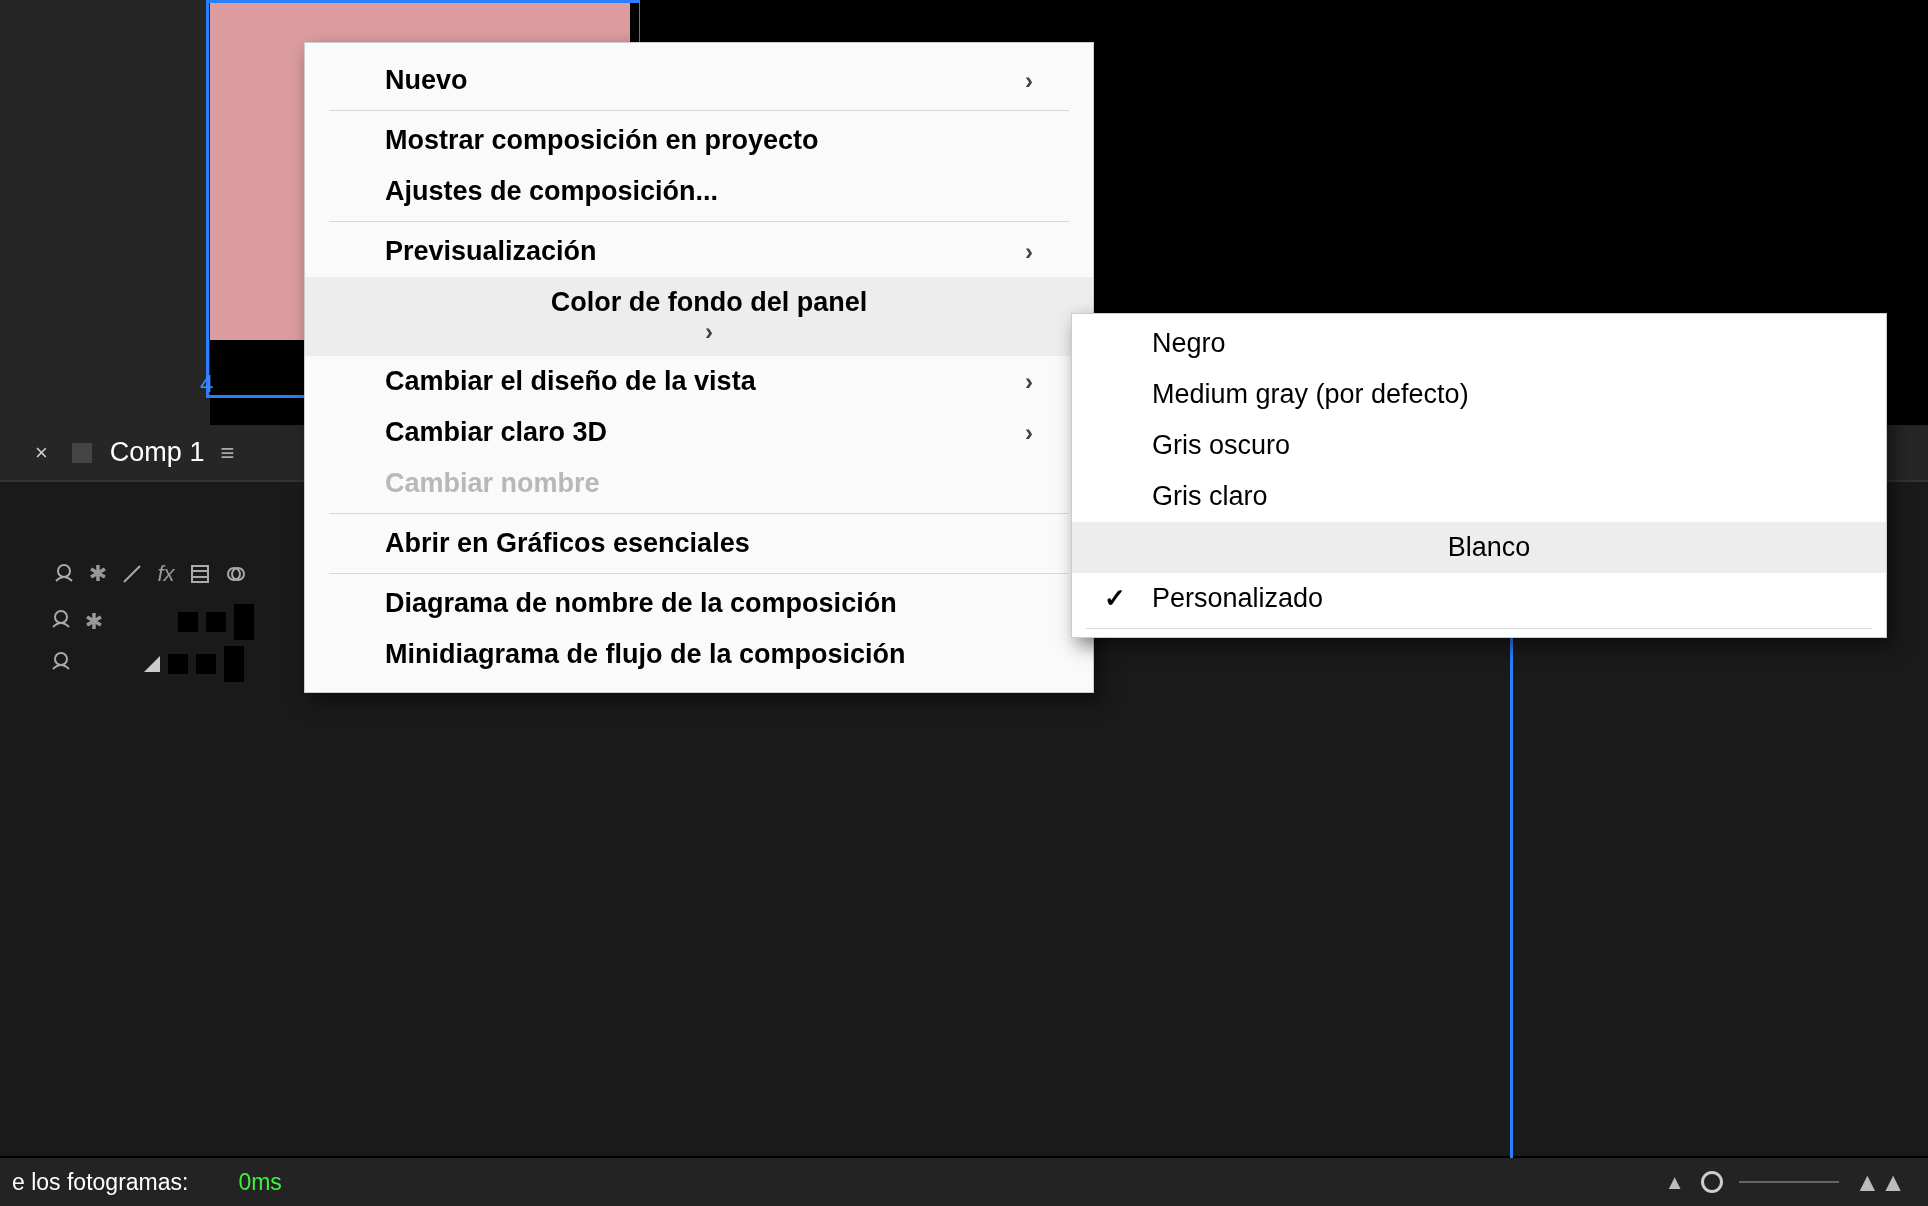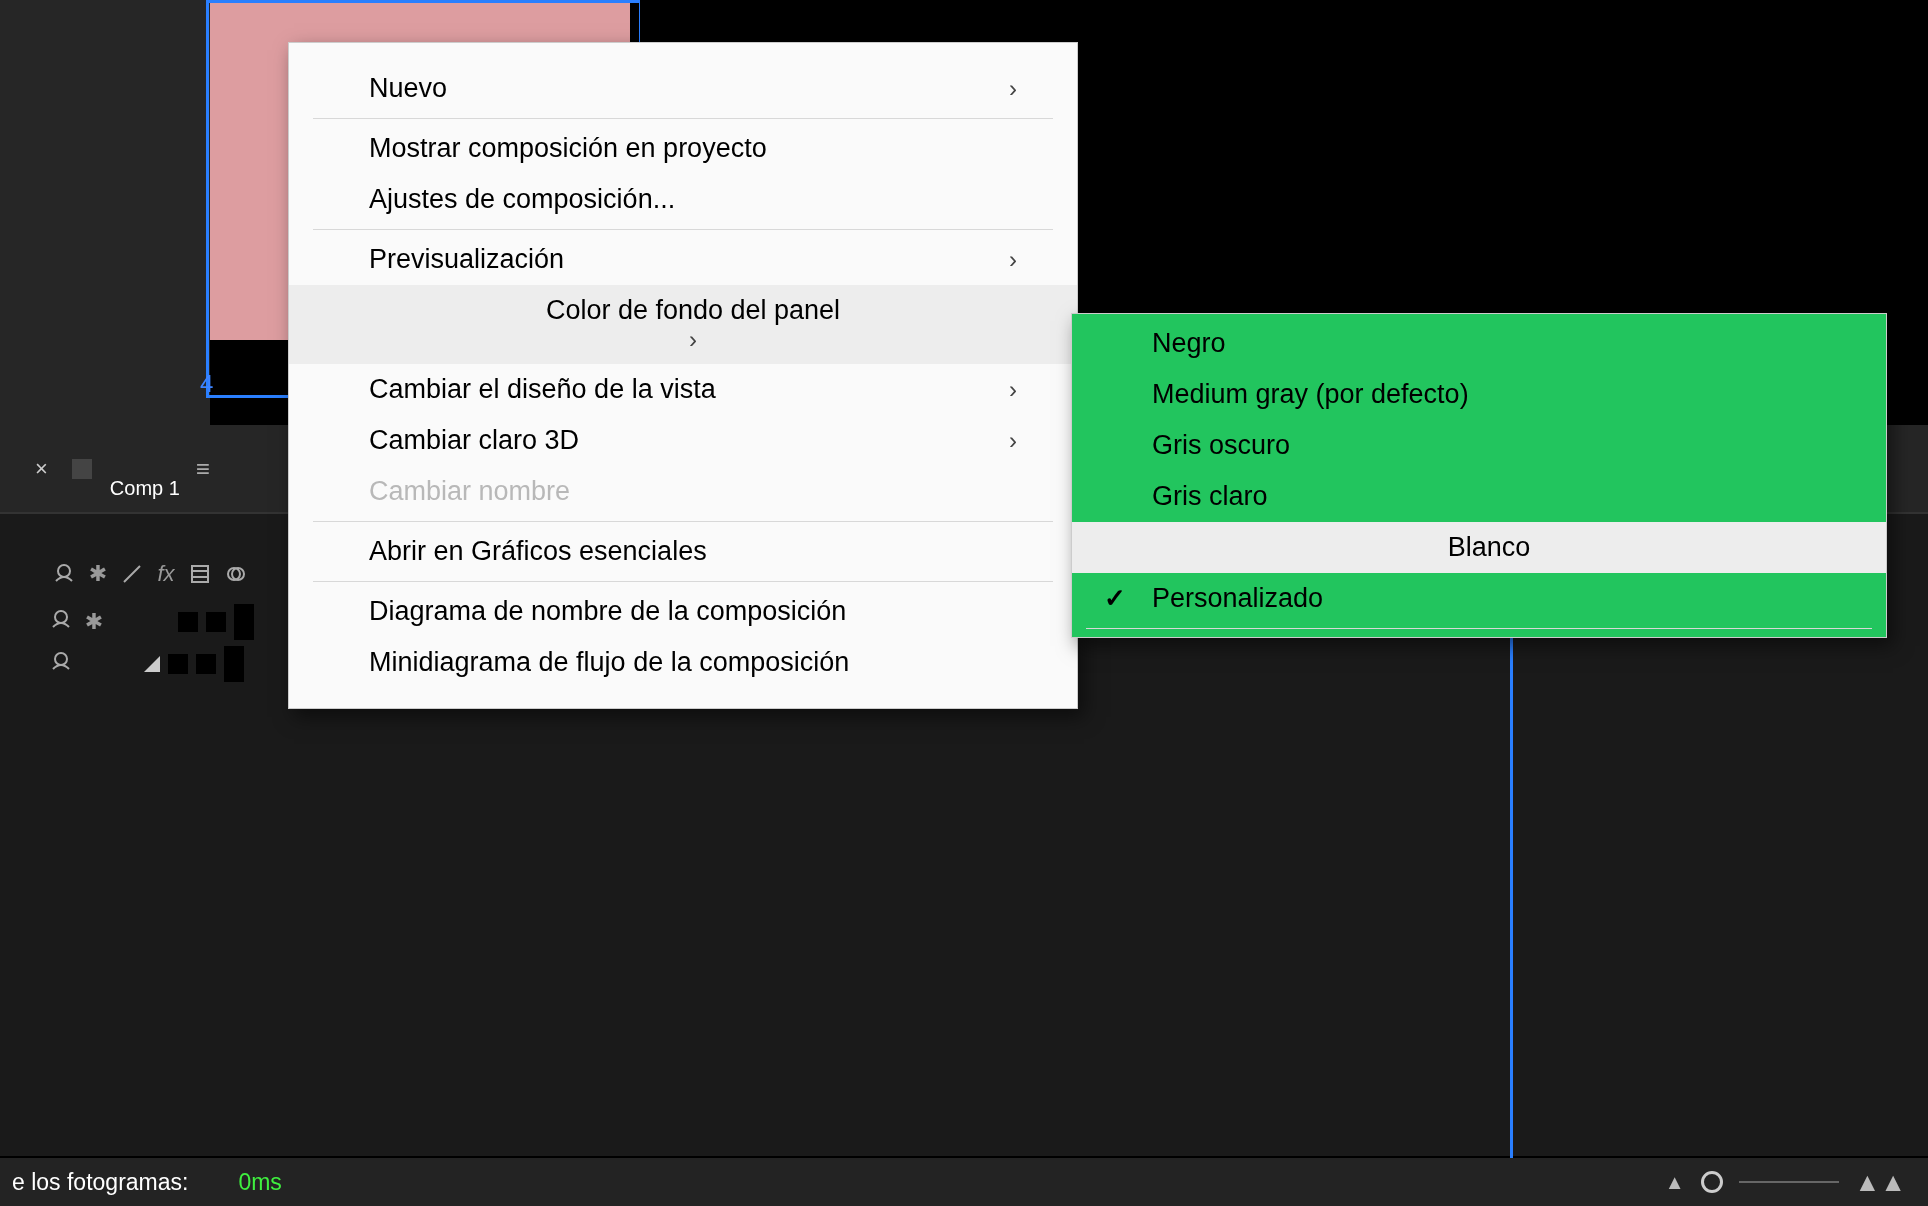--- a/index.html
+++ b/index.html
@@ -82,23 +82,22 @@
       cursor: pointer;
     }
     .tab-icon {
       width: 20px;
       height: 20px;
       background: #444;
       margin-right: 18px;
     }
     .tab-label {
       color: #fff;
-      font-size: 20px;
+      font-size: 27px;
       margin-right: 16px;
-      margin-top: 40px;
     }
     .tab-menu {
       color: #aaa;
       font-size: 24px;
     }
     .timeline-header {
       position: absolute;
       top: 135px;
       left: 50px;
       display: flex;
@@ -216,34 +215,35 @@
       border: 3px solid #ccc;
       border-radius: 50%;
     }
     .slider-line {
       width: 100px;
       height: 2px;
       background: #666;
     }
     .context-menu {
       position: absolute;
-      left: 288px;
+      left: 304px;
       top: 42px;
       width: 790px;
       background: #fafafa;
       border: 1px solid #ccc;
       box-shadow: 6px 8px 18px rgba(0,0,0,0.5);
-      padding: 20px 0;
+      padding: 12px 0;
+      font-weight: bold;
     }
     .submenu {
       position: absolute;
       left: 1071px;
       top: 313px;
       width: 816px;
-      background: #22c55e;
+      background: #ffffff;
       border: 1px solid #ccc;
       box-shadow: 6px 8px 18px rgba(0,0,0,0.5);
       padding: 4px 0;
     }
     .menu-item {
       padding: 10px 60px 10px 80px;
       font-size: 27px;
       color: #000;
       display: flex;
       align-items: center;

